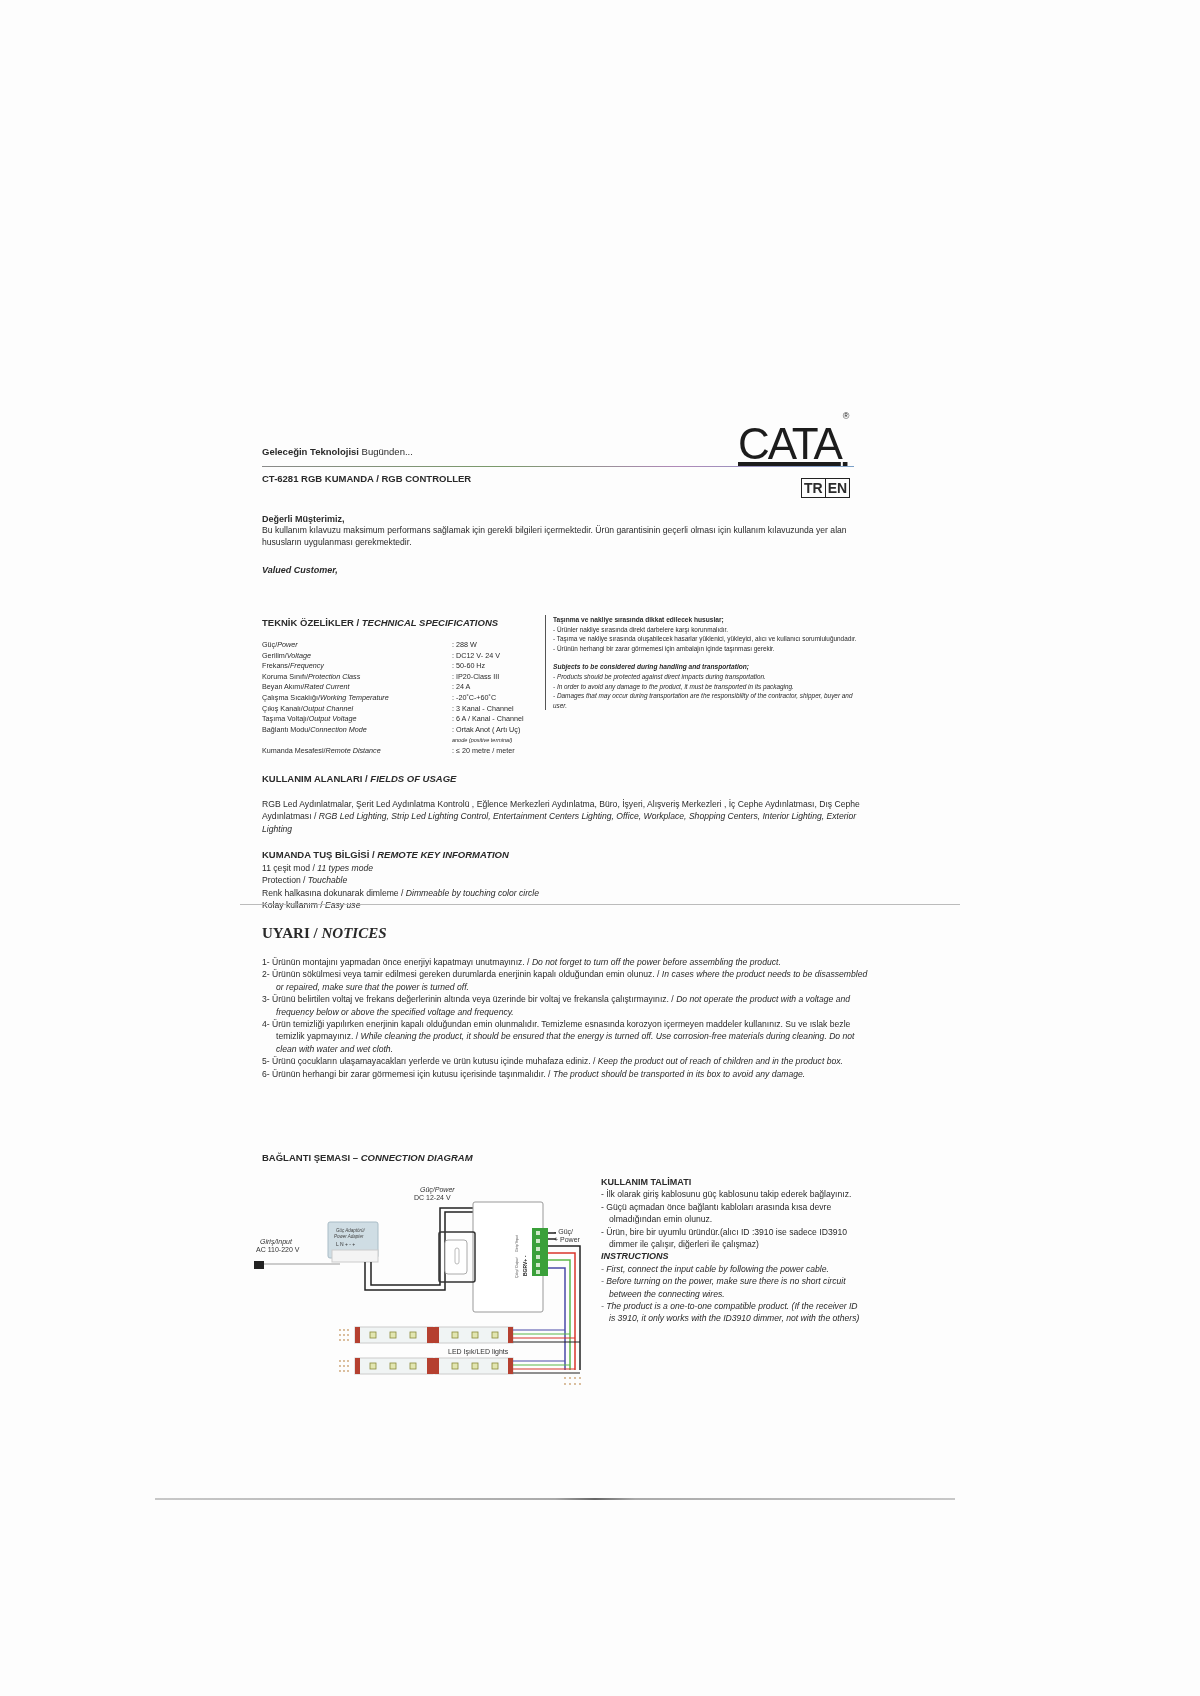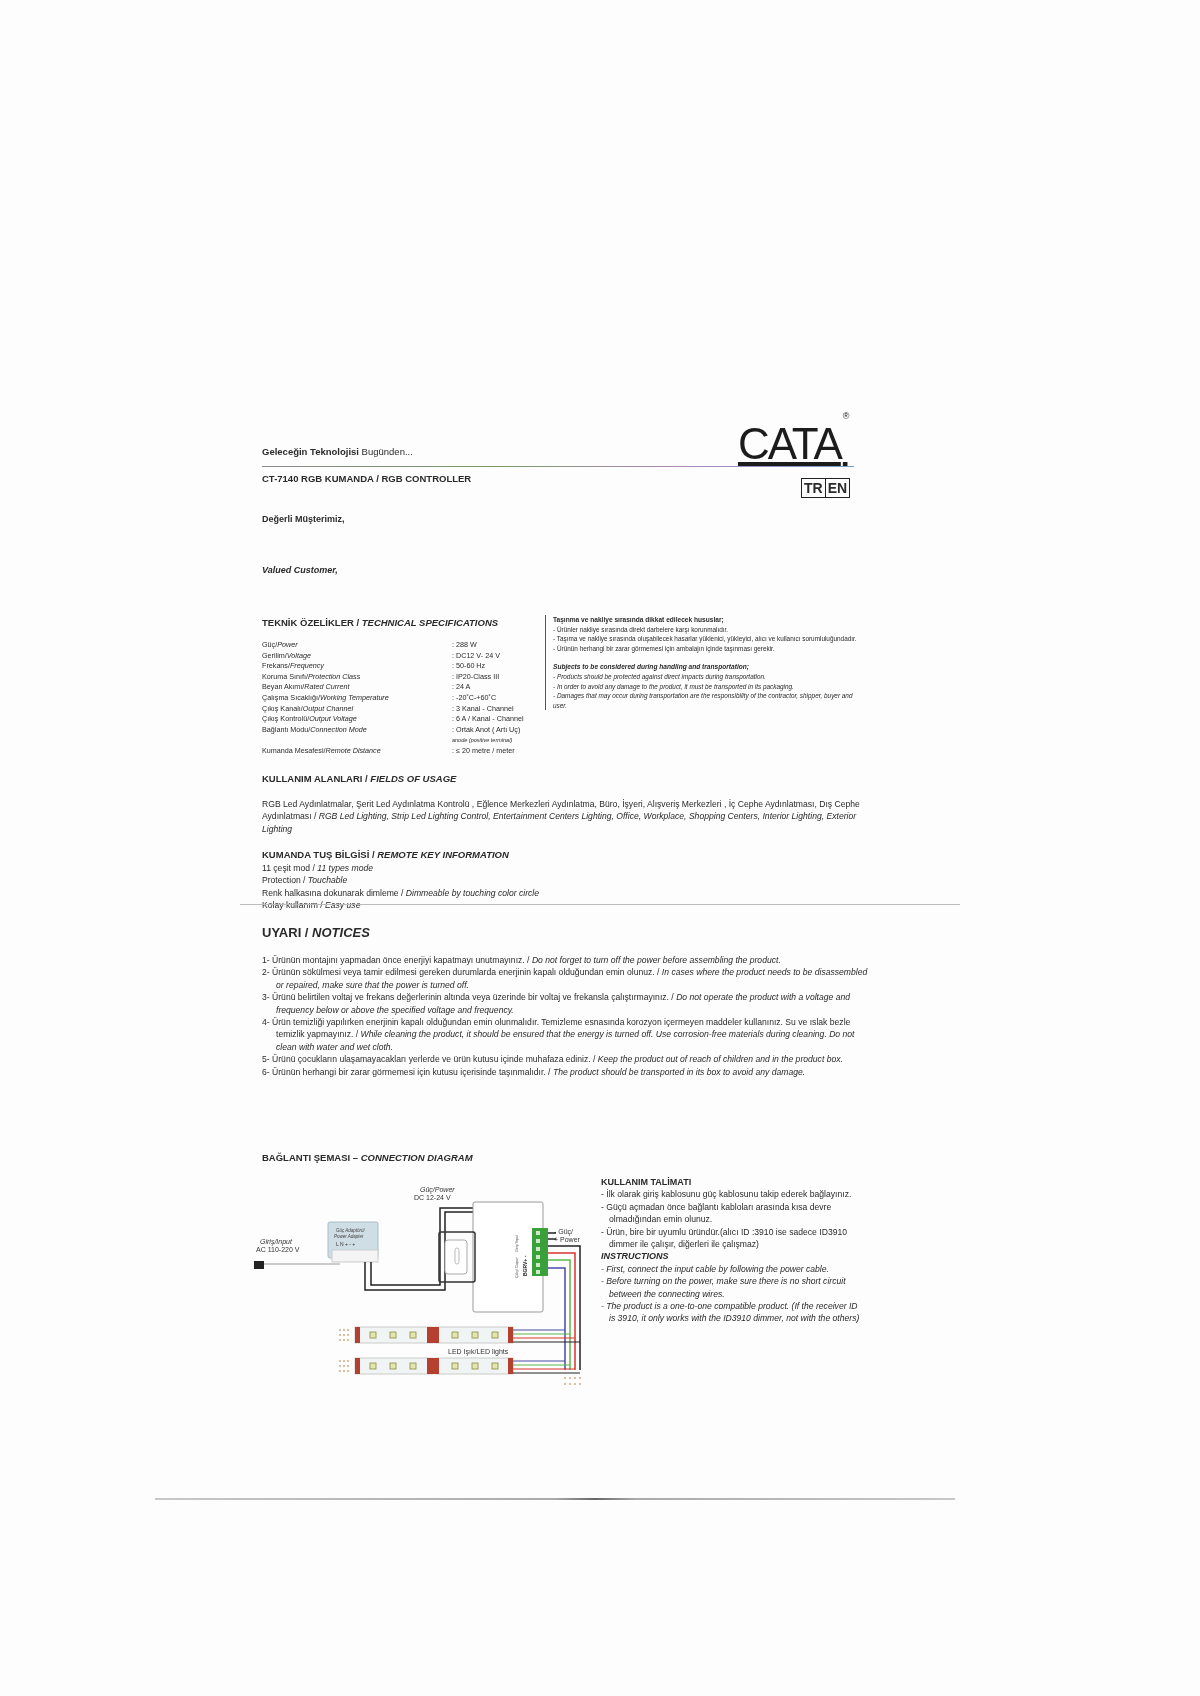--- a/index.html
+++ b/index.html
@@ -44,28 +44,29 @@
 </style>
 </head>
 <body>
 
 <div class="abs tagline">
   <b>Geleceğin Teknolojisi</b>
   <span>Bugünden...</span>
 </div>
 <div class="abs logo"><span>CATA</span><sup>®</sup></div>
 <div class="abs rule"></div>
-<div class="abs product">CT-7140 RGB KUMANDA / RGB CONTROLLER</div>
+<div class="abs product">CT-6281 RGB KUMANDA / RGB CONTROLLER</div>
 <div class="abs lang">
   <span>TR</span>
   <span>EN</span>
 </div>
 
 <div class="abs dear">
   <div class="h">Değerli Müşterimiz,</div>
+  <div class="p">Bu kullanım kılavuzu maksimum performans sağlamak için gerekli bilgileri içermektedir. Ürün garantisinin geçerli olması için kullanım kılavuzunda yer alan hususların uygulanması gerekmektedir.</div>
 </div>
 <div class="abs valued">
   <div class="h pi">Valued Customer,</div>
 </div>
 
 <div class="abs specs">
   <div class="h" style="font-size:9.5px;margin-bottom:12px;">
     <span>TEKNİK ÖZELİKLER / </span><i>TECHNICAL SPECIFICATIONS</i>
   </div>
   <div id="spec-rows">
@@ -91,21 +92,21 @@
       </div>
       <div class="spec-row">
         <div class="k"><span>Çalışma Sıcaklığı/</span><i>Working Temperature</i></div>
         <div class="v"><span>: -20˚C-+60˚C</span></div>
       </div>
       <div class="spec-row">
         <div class="k"><span>Çıkış Kanalı/</span><i>Output Channel</i></div>
         <div class="v"><span>: 3 Kanal - Channel</span></div>
       </div>
       <div class="spec-row">
-        <div class="k"><span>Çıkış Kontrolü/</span><i>Output Voltage</i></div>
+        <div class="k"><span>Taşıma Voltajı/</span><i>Output Voltage</i></div>
         <div class="v"><span>: 6 A / Kanal - Channel</span></div>
       </div>
       <div class="spec-row">
         <div class="k"><span>Bağlantı Modu/</span><i>Connection Mode</i></div>
         <div class="v"><span>: Ortak Anot ( Artı Uç)</span><br><span class="sub">anode (positive terminal)</span></div>
       </div>
       <div class="spec-row">
         <div class="k"><span>Kumanda Mesafesi/</span><i>Remote Distance</i></div>
         <div class="v"><span>: ≤ 20 metre / meter</span></div>
       </div>
@@ -140,21 +141,21 @@
   <div id="remote-items">
       <div class="p"><span>11 çeşit mod / </span><i>11 types mode</i></div>
       <div class="p"><span>Protection / </span><i>Touchable</i></div>
       <div class="p"><span>Renk halkasına dokunarak dimleme / </span><i>Dimmeable by touching color circle</i></div>
       <div class="p"><span>Kolay kullanım / </span><i>Easy use</i></div>
     </div>
 </div>
 <div class="abs scanline"></div>
 
 <div class="abs notices">
-  <div class="h" style="font-size:13px;margin-bottom:14px;">
+  <div class="h" style="font-size:15px;margin-bottom:14px;font-family:Liberation Serif, serif;">
     <span>UYARI / </span><i>NOTICES</i>
   </div>
   <div id="notice-items">
       <div class="notice"><span>1- Ürünün montajını yapmadan önce enerjiyi kapatmayı unutmayınız. / </span><i>Do not forget to turn off the power before assembling the product.</i></div>
       <div class="notice"><span>2- Ürünün sökülmesi veya tamir edilmesi gereken durumlarda enerjinin kapalı olduğundan emin olunuz. / </span><i>In cases where the product needs to be disassembled or repaired, make sure that the power is turned off.</i></div>
       <div class="notice"><span>3- Ürünü belirtilen voltaj ve frekans değerlerinin altında veya üzerinde bir voltaj ve frekansla çalıştırmayınız. / </span><i>Do not operate the product with a voltage and frequency below or above the specified voltage and frequency.</i></div>
       <div class="notice"><span>4- Ürün temizliği yapılırken enerjinin kapalı olduğundan emin olunmalıdır. Temizleme esnasında korozyon içermeyen maddeler kullanınız. Su ve ıslak bezle temizlik yapmayınız. / </span><i>While cleaning the product, it should be ensured that the energy is turned off. Use corrosion-free materials during cleaning. Do not clean with water and wet cloth.</i></div>
       <div class="notice"><span>5- Ürünü çocukların ulaşamayacakları yerlerde ve ürün kutusu içinde muhafaza ediniz. / </span><i>Keep the product out of reach of children and in the product box.</i></div>
       <div class="notice"><span>6- Ürünün herhangi bir zarar görmemesi için kutusu içerisinde taşınmalıdır. / </span><i>The product should be transported in its box to avoid any damage.</i></div>
     </div>

